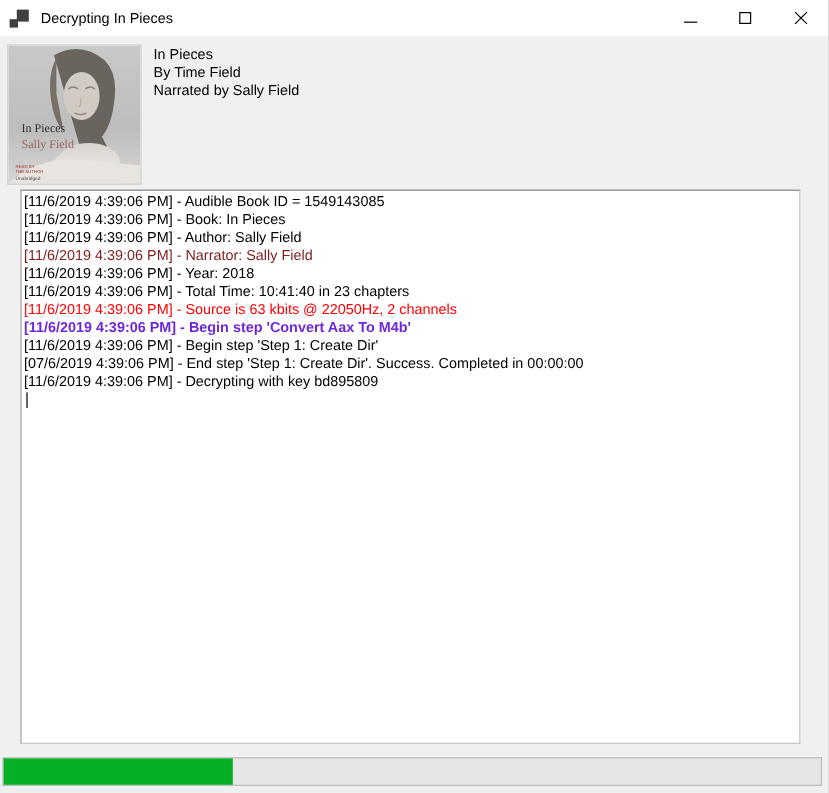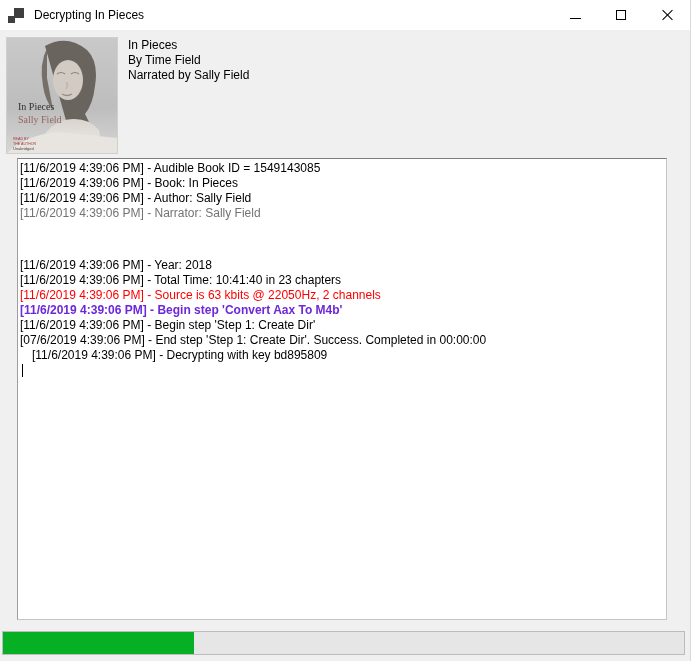--- a/index.html
+++ b/index.html
@@ -189,28 +189,28 @@
   <div class="book-info">
     <div>In Pieces</div>
     <div>By Time Field</div>
     <div>Narrated by Sally Field</div>
   </div>
 
   <div class="logbox">
     <div class="log-line" style="color: rgb(0, 0, 0);">[11/6/2019 4:39:06 PM] - Audible Book ID = 1549143085</div>
     <div class="log-line" style="color: rgb(0, 0, 0);">[11/6/2019 4:39:06 PM] - Book: In Pieces</div>
     <div class="log-line" style="color: rgb(0, 0, 0);">[11/6/2019 4:39:06 PM] - Author: Sally Field</div>
-    <div class="log-line" style="color: #737373;">[11/6/2019 4:39:06 PM] - Narrator: Sally Field</div>
-    <div class="log-line" style="color: rgb(0, 0, 0); margin-top: 37px;">[11/6/2019 4:39:06 PM] - Year: 2018</div>
+    <div class="log-line" style="color: #7f1d1d;">[11/6/2019 4:39:06 PM] - Narrator: Sally Field</div>
+    <div class="log-line" style="color: rgb(0, 0, 0);">[11/6/2019 4:39:06 PM] - Year: 2018</div>
     <div class="log-line" style="color: rgb(0, 0, 0);">[11/6/2019 4:39:06 PM] - Total Time: 10:41:40 in 23 chapters</div>
     <div class="log-line" style="color: rgb(255, 0, 0);">[11/6/2019 4:39:06 PM] - Source is 63 kbits @ 22050Hz, 2 channels</div>
     <div class="log-line" style="color: #6d28d9; font-weight: bold;">[11/6/2019 4:39:06 PM] - Begin step 'Convert Aax To M4b'</div>
     <div class="log-line" style="color: rgb(0, 0, 0);">[11/6/2019 4:39:06 PM] - Begin step 'Step 1: Create Dir'</div>
     <div class="log-line" style="color: rgb(0, 0, 0);">[07/6/2019 4:39:06 PM] - End step 'Step 1: Create Dir'. Success. Completed in 00:00:00</div>
-    <div class="log-line" style="color: rgb(0, 0, 0); margin-left: 12px;">[11/6/2019 4:39:06 PM] - Decrypting with key bd895809</div>
+    <div class="log-line" style="color: rgb(0, 0, 0);">[11/6/2019 4:39:06 PM] - Decrypting with key bd895809</div>
     <div class="caret"></div>
   </div>
 
   <div class="progress">
     <div class="progress-fill" style="width: 28%; background: rgb(6, 176, 37);"></div>
   </div>
 
 </div>
 
 </body></html>

